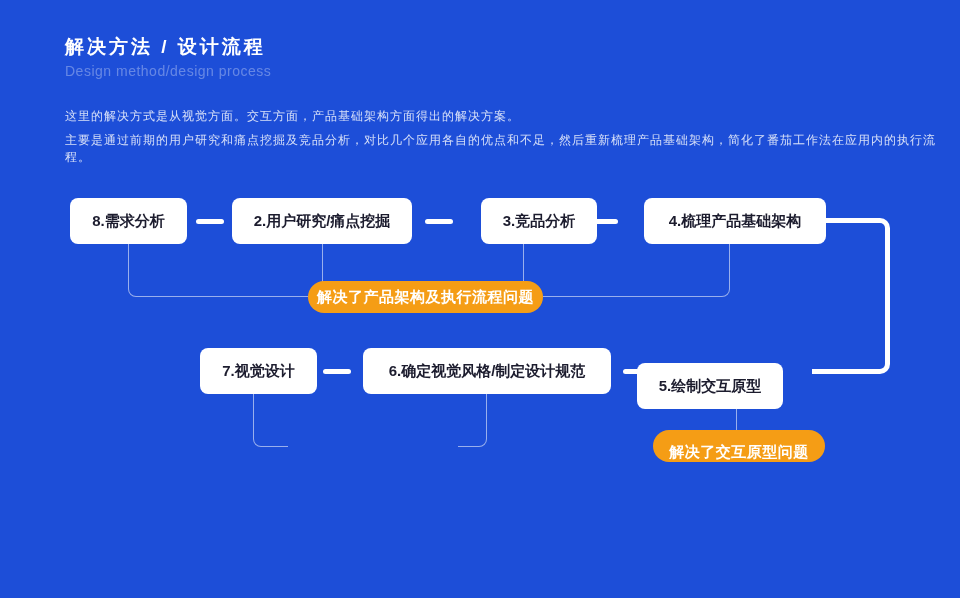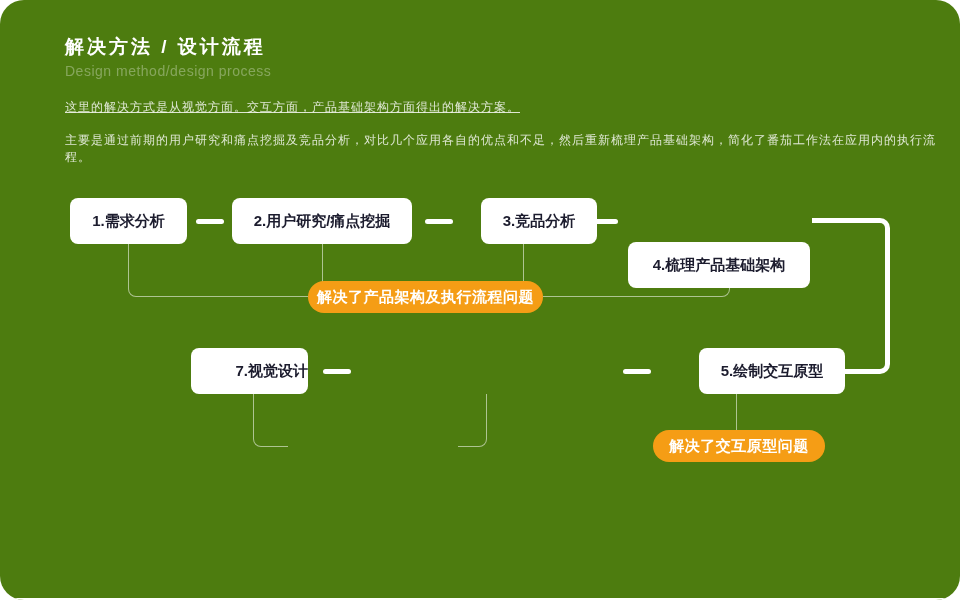--- a/index.html
+++ b/index.html
@@ -4,23 +4,22 @@
 <style>
   html, body {
     margin: 0;
     padding: 0;
     font-family: "Liberation Sans", "DejaVu Sans", sans-serif;
   }
   .stage {
     position: relative;
     width: 960px;
     height: 600px;
-    background: #4d7c0f;
+    background: #1d4ed8;
     overflow: hidden;
-    border-radius: 24px;
   }
   .bottom-strip {
     position: absolute;
     left: 0; bottom: 0;
     width: 100%; height: 2px;
     background: #ffffff;
   }
   
   .title {
     position: absolute;
@@ -38,21 +37,21 @@
     letter-spacing: 0.5px;
     text-align: right;
   }
   .desc {
     position: absolute;
     left: 65px;
     color: rgba(255,255,255,0.82);
     font-size: 12px;
     letter-spacing: 1px;
   }
-  .desc-1 { top: 99px; text-decoration: underline; }
+  .desc-1 { top: 108px; }
   .desc-2 { top: 132px; }
   
   .step-box {
     position: absolute;
     height: 46px;
     background: #ffffff;
     border-radius: 8px;
     display: flex;
     align-items: center;
     justify-content: center;
@@ -60,24 +59,24 @@
     font-size: 15px;
     font-weight: bold;
     z-index: 3;
     box-sizing: border-box;
   }
   .row1 { top: 198px; }
   .row2 { top: 348px; }
   .box-1 { left: 70px;  width: 117px; }
   .box-2 { left: 232px; width: 180px; align-items: center; }
   .box-3 { left: 465px; width: 116px; margin-left: 16px; }
-  .box-4 { left: 628px; width: 182px; margin-top: 44px; }
-  .box-7 { left: 191px; width: 117px; justify-content: flex-end; }
+  .box-4 { left: 644px; width: 182px; }
+  .box-7 { left: 200px; width: 117px; }
   .box-6 { left: 363px; width: 248px; }
-  .box-5 { left: 699px; width: 146px; }
+  .box-5 { left: 637px; width: 146px; margin-top: 15px; }
   
   .dash {
     position: absolute;
     width: 28px; height: 5px;
     background: #ffffff;
     border-radius: 2.5px;
     z-index: 2;
   }
   .dash-r1 { top: 219px; }
   .dash-r2 { top: 369px; }
@@ -136,21 +135,21 @@
     align-items: center;
     justify-content: center;
     color: #ffffff;
     font-size: 15px;
     font-weight: bold;
     letter-spacing: 0.5px;
     z-index: 4;
   }
   .pill-1 { left: 308px; top: 281px; width: 235px; }
   .pill-2 { left: 288px; top: 430px; width: 170px; }
-  .pill-3 { left: 653px; top: 430px; width: 172px; }
+  .pill-3 { left: 653px; top: 430px; width: 172px; align-items: flex-end; }
 </style>
 </head>
 <body>
 
 <div class="stage">
 
   <div class="title">解决方法 / 设计流程</div>
   <div class="subtitle">Design method/design process</div>
   <div class="desc desc-1">这里的解决方式是从视觉方面。交互方面，产品基础架构方面得出的解决方案。</div>
   <div class="desc desc-2">主要是通过前期的用户研究和痛点挖掘及竞品分析，对比几个应用各自的优点和不足，然后重新梳理产品基础架构，简化了番茄工作法在应用内的执行流程。</div>
@@ -164,35 +163,38 @@
   <div class="thin tc-5"></div>
 
   <div class="dash dash-r1 dash-12"></div>
   <div class="dash dash-r1 dash-23"></div>
   <div class="dash dash-r1 dash-34"></div>
   <div class="dash dash-r2 dash-76"></div>
   <div class="dash dash-r2 dash-65"></div>
   <div class="elbow-4-5"></div>
 
   <div class="step-box row1 box-1">
-    <span>1.需求分析</span>
+    <span>8.需求分析</span>
   </div>
   <div class="step-box row1 box-2">
     <span>2.用户研究/痛点挖掘</span>
   </div>
   <div class="step-box row1 box-3">
     <span>3.竞品分析</span>
   </div>
   <div class="step-box row1 box-4">
     <span>4.梳理产品基础架构</span>
   </div>
 
   <div class="step-box row2 box-7">
     <span>7.视觉设计</span>
   </div>
+  <div class="step-box row2 box-6">
+    <span>6.确定视觉风格/制定设计规范</span>
+  </div>
   <div class="step-box row2 box-5">
     <span>5.绘制交互原型</span>
   </div>
 
   <div class="pill pill-1">
     <span>解决了产品架构及执行流程问题</span>
   </div>
   <div class="pill pill-3">
     <span>解决了交互原型问题</span>
   </div>

